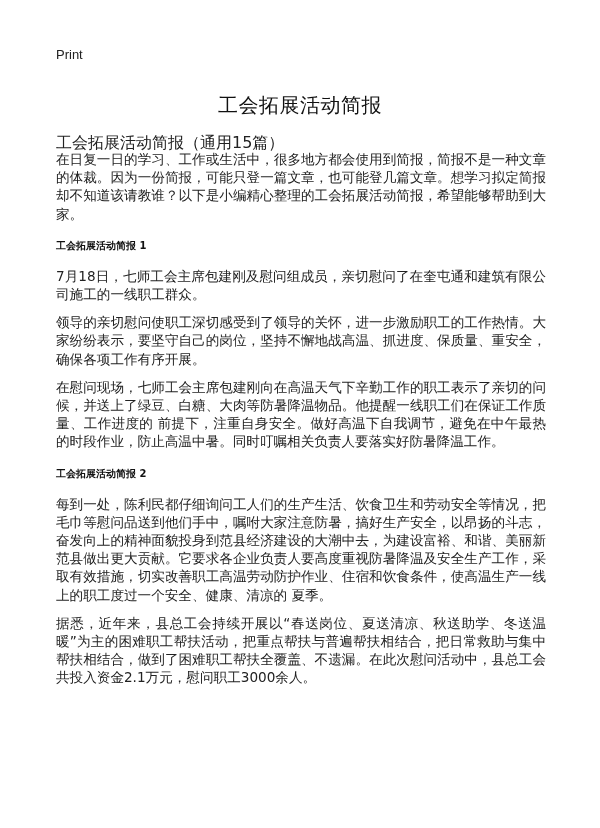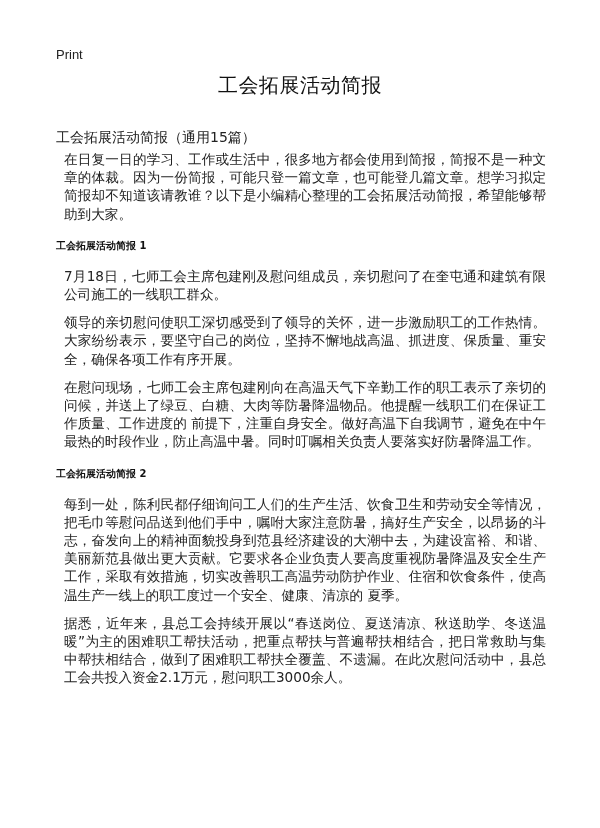--- a/index.html
+++ b/index.html
@@ -20,46 +20,46 @@
     left: 56px;
     top: 47px;
     font-family: Liberation Sans, sans-serif;
     font-size: 13px;
     color: #222;
   }
   .doc-title {
     position: absolute;
     left: 0;
     width: 600px;
-    top: 72px;
+    top: 92px;
     text-align: center;
     font-size: 20px;
     line-height: 26px;
     color: #111;
     letter-spacing: 0.5px;
   }
   .subtitle {
     position: absolute;
     left: 56px;
-    top: 128px;
-    font-size: 14px;
+    top: 134px;
+    font-size: 16px;
     line-height: 18px;
     color: #222;
     text-align: center;
   }
   .content {
     position: absolute;
     left: 56px;
     top: 150px;
     width: 490px;
   }
   .para {
     font-size: 13.6px;
     line-height: 18.2px;
-    margin: 0 0 10px 8px;
+    margin: 0 0 10px 0;
     color: #222;
     text-align: justify;
   }
   .section-heading {
     font-size: 10px;
     line-height: 18px;
     font-weight: bold;
     margin: 14px 0 12px 0;
     color: #111;
   }

